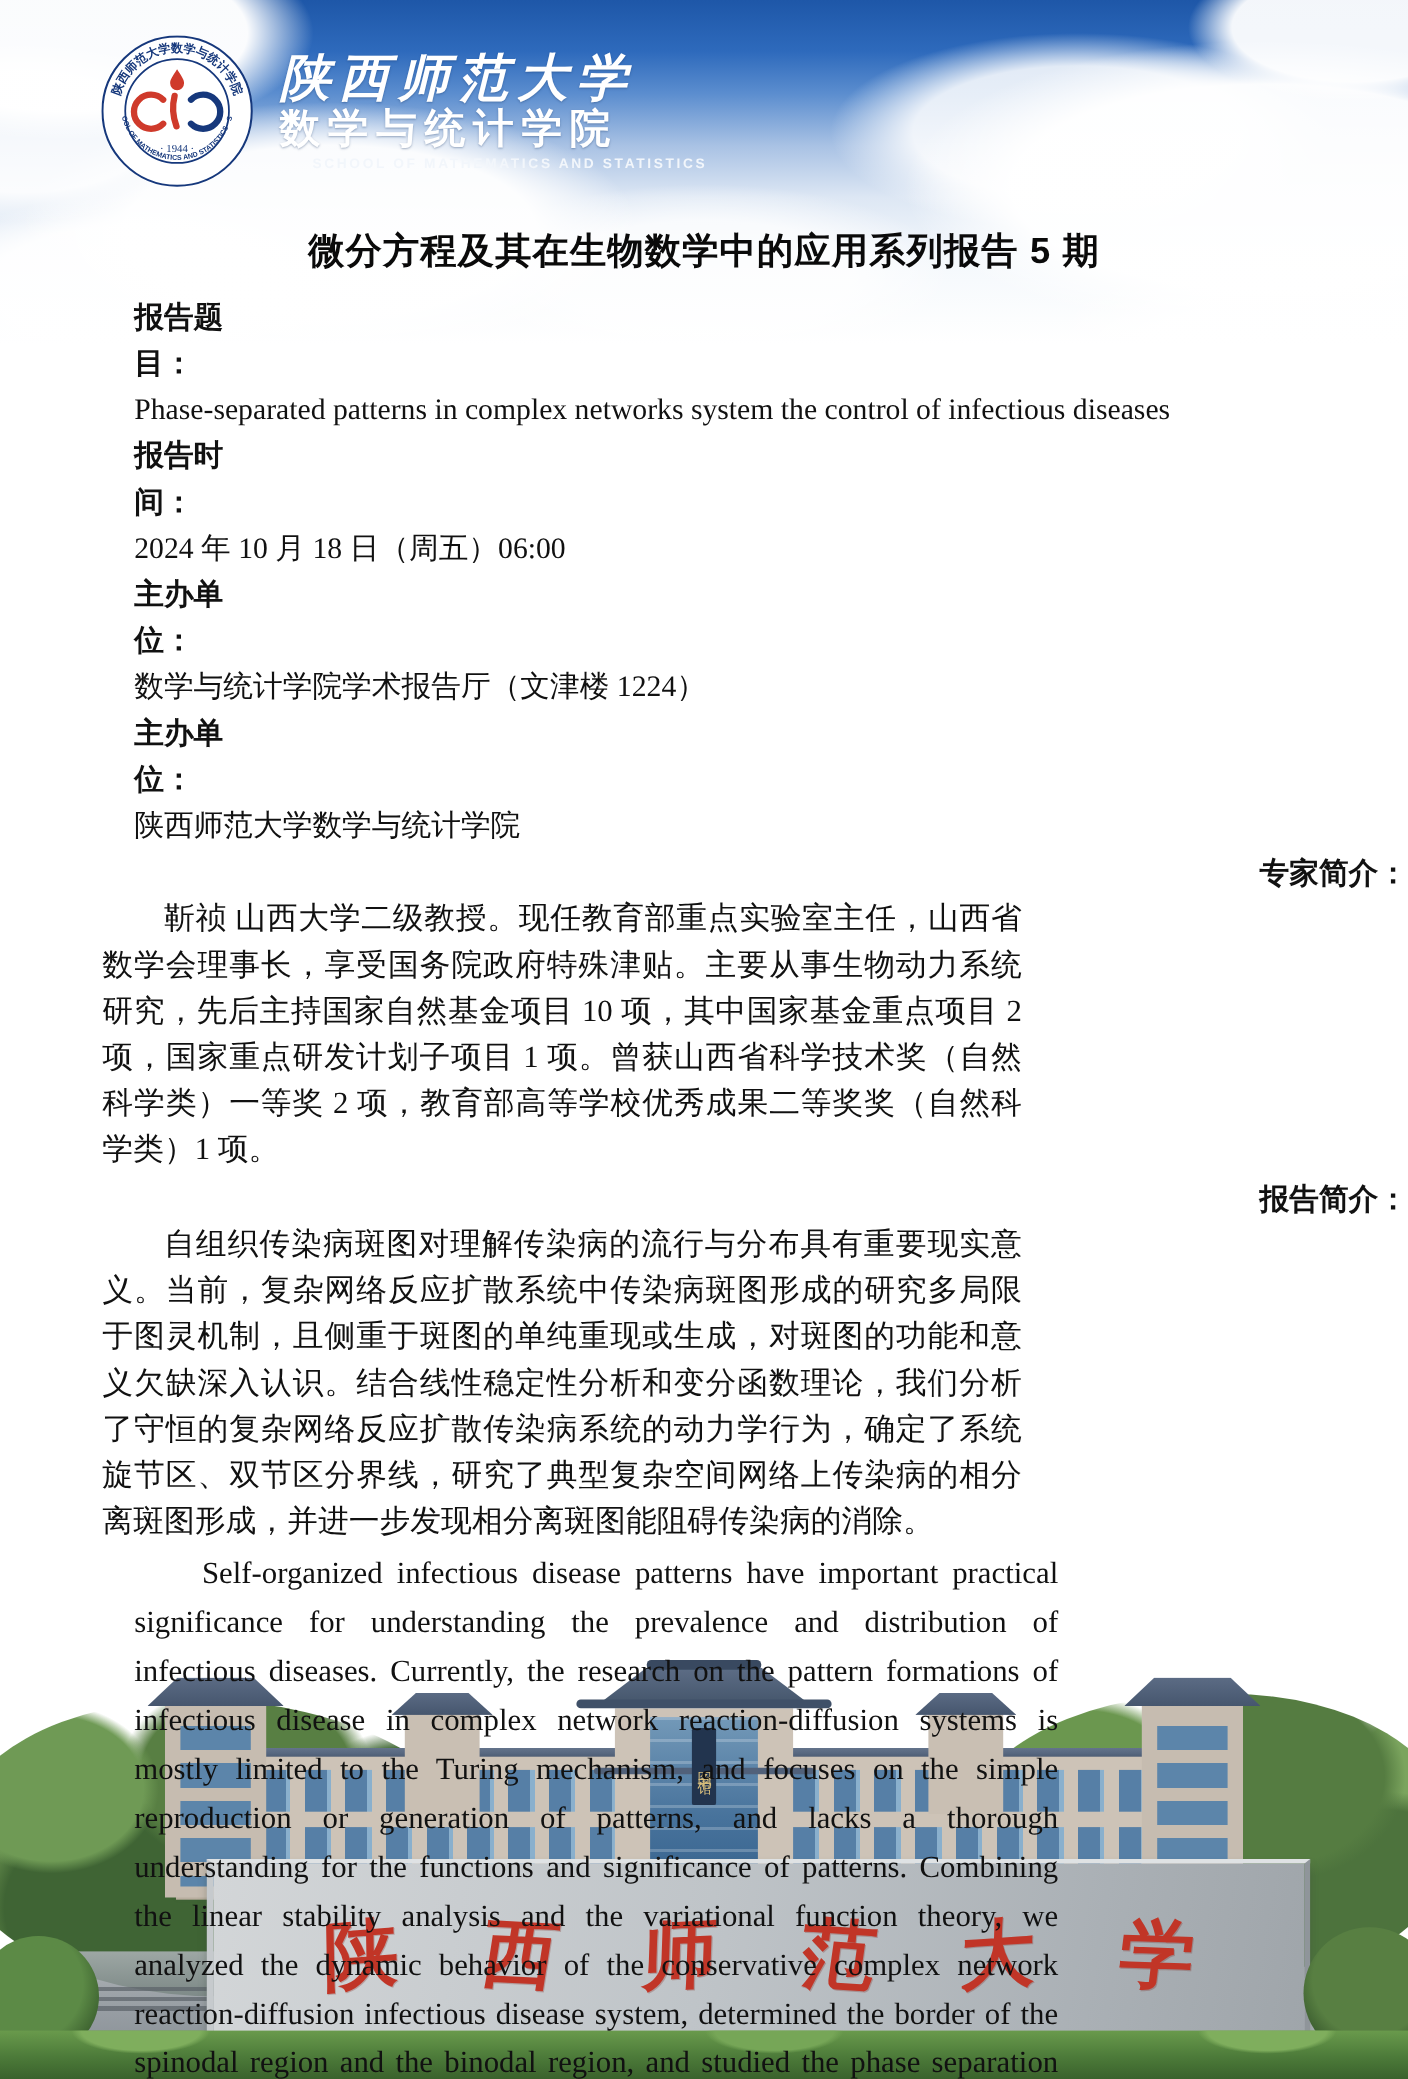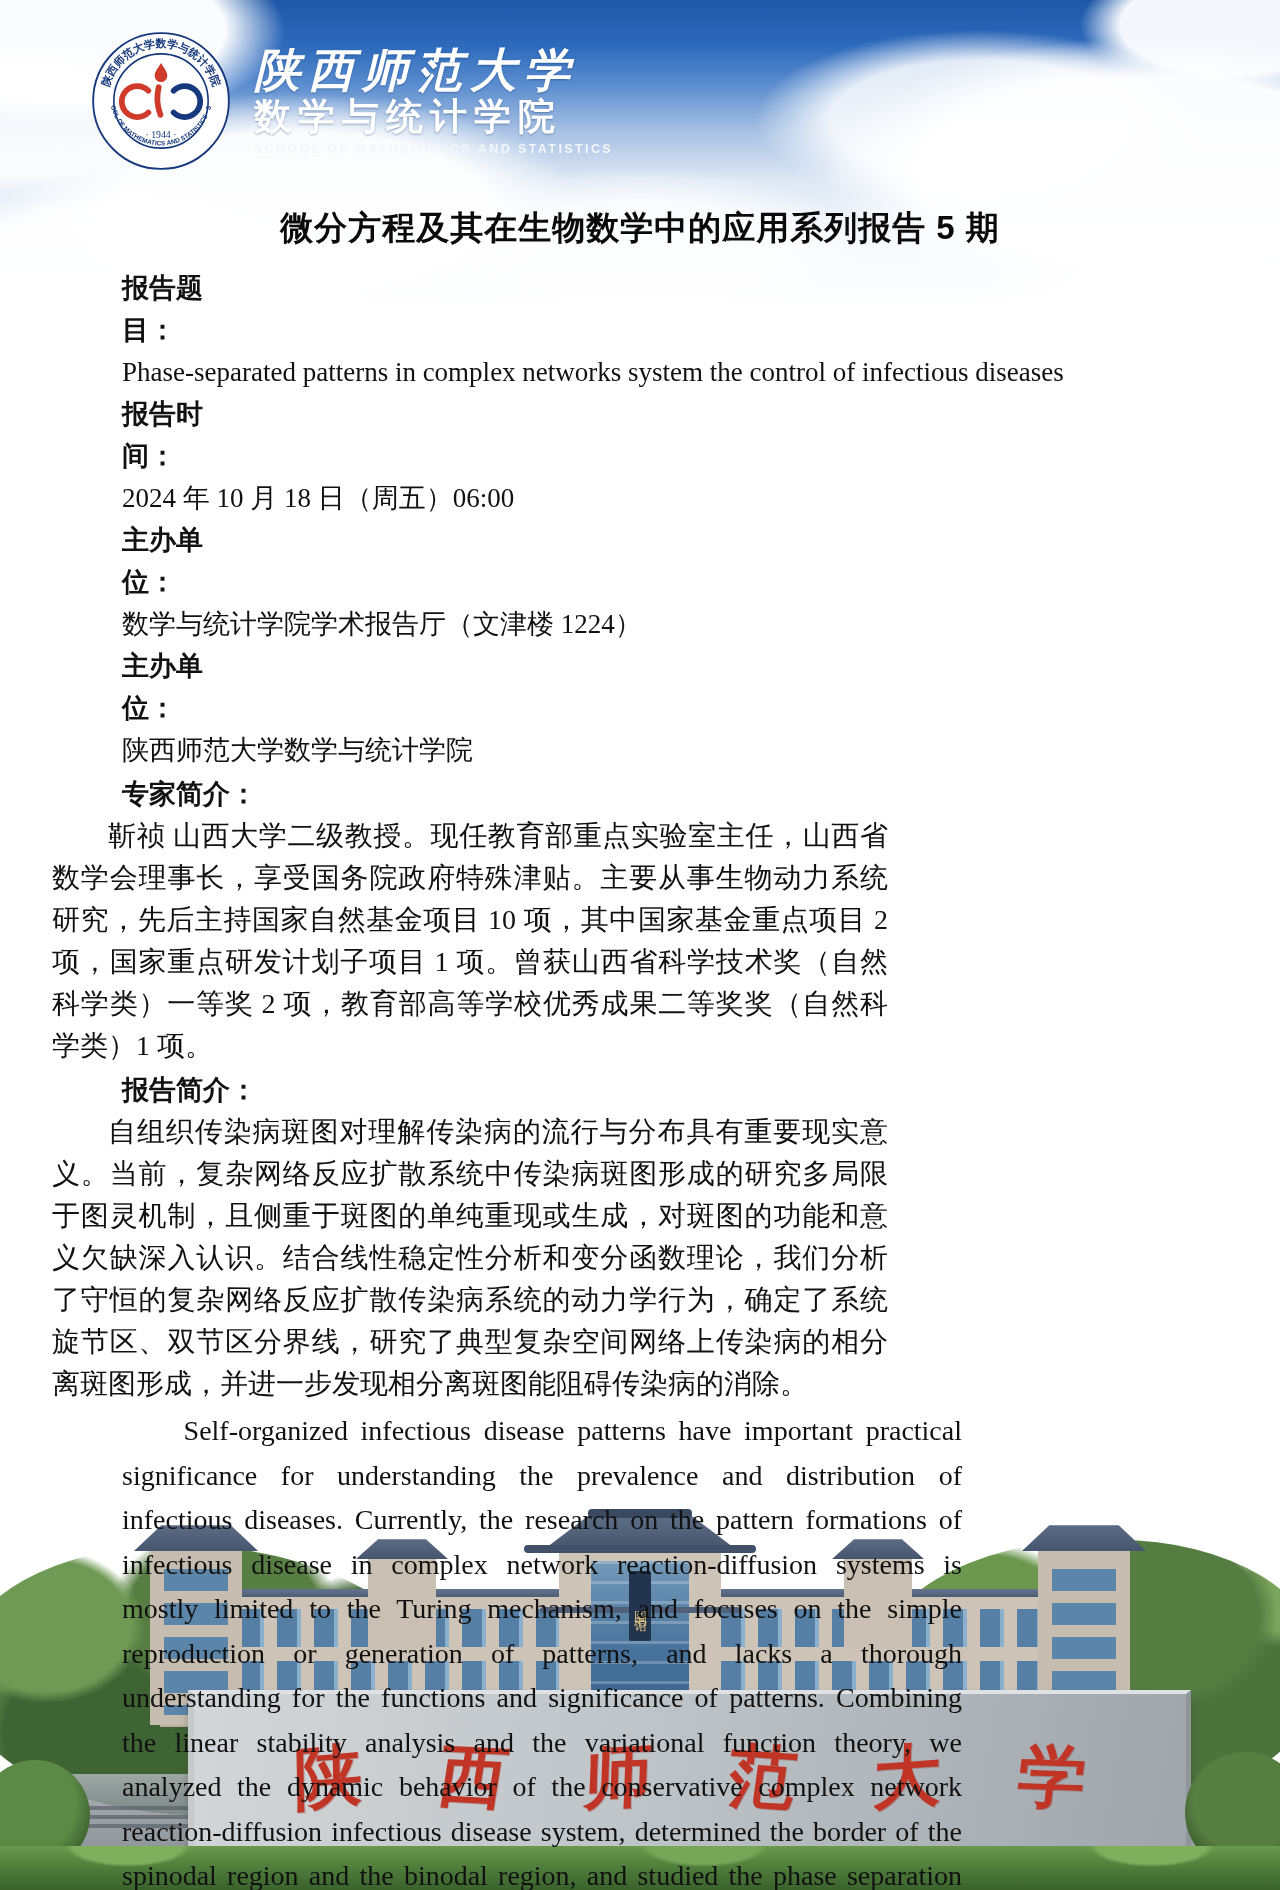--- a/index.html
+++ b/index.html
@@ -39,46 +39,46 @@
     font-size:46px;letter-spacing:8px;line-height:1.05;
     text-shadow:0 1px 2px rgba(10,40,90,.35);
   }
   .brand-school{
     font-family:"Liberation Sans", sans-serif;font-weight:bold;
     font-size:37px;letter-spacing:7px;line-height:1.15;margin-top:2px;
     text-shadow:0 1px 2px rgba(10,40,90,.35);
   }
   .brand-en{
     font-family:"Liberation Sans", sans-serif;font-weight:bold;
-    font-size:12.5px;letter-spacing:2.4px;margin-top:3px;color:#f2f6fb;
+    font-size:12.5px;letter-spacing:2.4px;margin-top:3px;color:#f2f6fb;margin-left:30px;
   }
 
   
   .page-title{
     margin:30px 110px 0 110px;text-align:center;
     font-family:"Liberation Sans", sans-serif;font-weight:bold;
     font-size:33px;letter-spacing:1px;color:#0a0a0a;
   }
 
   
   .info{margin:16px 122px 0 122px;}
   .info-row{display:flex;align-items:flex-start;line-height:42px;flex-direction:column;}
   .info-label{
     flex:none;width:134px;
     font-family:"Liberation Sans", sans-serif;font-weight:bold;font-size:27px;
   }
   .info-value{flex:1;font-size:27px;}
   .section-label{
     margin:2px 0 0 122px;line-height:42px;
-    font-family:"Liberation Sans", sans-serif;font-weight:bold;font-size:27px;
+    font-family:"Liberation Sans", sans-serif;font-weight:bold;font-size:27px;text-align:right;
   }
 
   
   .para-zh{
-    margin:0 52px;width:836px;
+    margin:0 93px;width:836px;
     font-size:28px;line-height:42px;text-align:justify;text-indent:2em;
   }
   .para-en{
     margin:4px 122px 0 122px;width:840px;
     font-size:28px;line-height:44.5px;text-align:justify;text-indent:2.2em;
     word-spacing:2px;
   }
 
   
   .campus{position:absolute;left:0;bottom:0;width:1280px;height:385px;z-index:1;}

